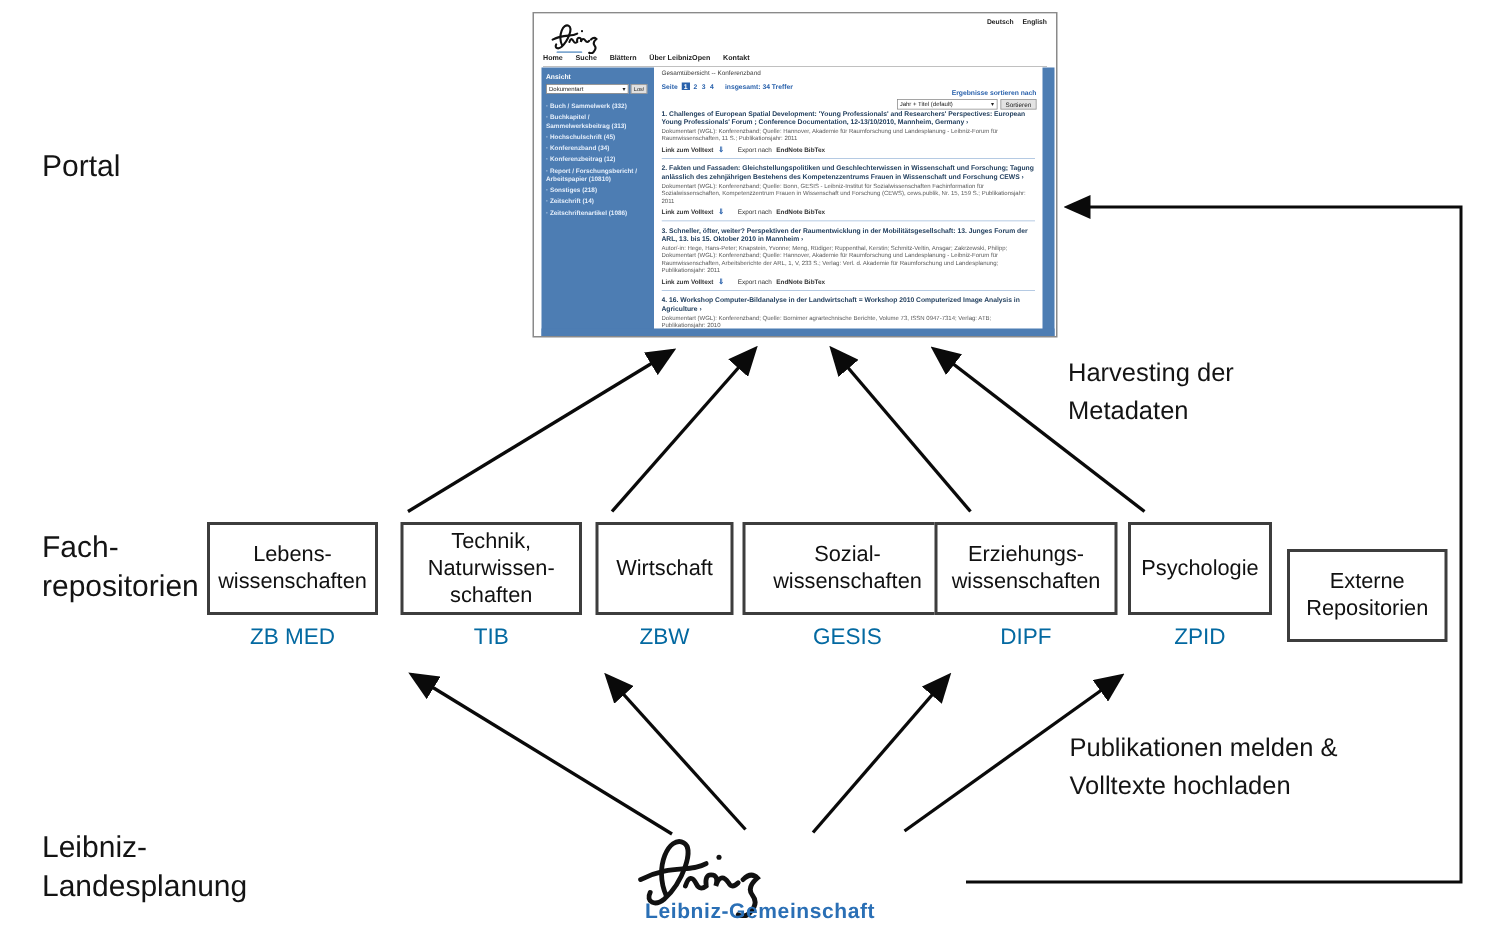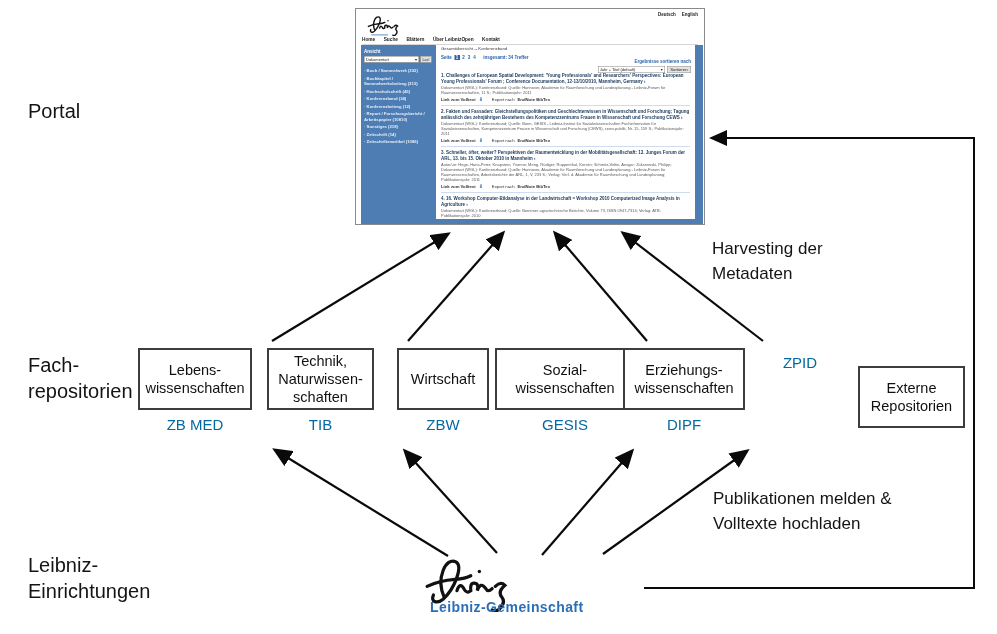--- a/index.html
+++ b/index.html
@@ -14,21 +14,21 @@
   .anno{position:absolute;font-size:17px;line-height:25px;white-space:pre-line;color:#141414;}
   .anno-direkt{left:712px;top:78px;}
   .anno-harvest{left:712px;top:236px;}
   .anno-publ{left:713px;top:486px;}
   .count-lbl{position:absolute;left:532px;top:562px;font-size:17px;line-height:25px;white-space:pre-line;}
   .gemeinschaft{position:absolute;left:430px;top:599px;font-size:14px;font-weight:bold;
                 letter-spacing:.4px;color:#2a6fb5;}
 
   
   .repo-wrap{position:absolute;top:348px;}
-  .box-0{left:138px;width:114px;} .box-1{left:267px;width:107px;} .box-2{left:397px;width:92px;}
+  .box-0{left:138px;width:114px;} .box-1{left:267px;width:121px;} .box-2{left:397px;width:92px;}
   .box-3{left:495px;width:140px;} .box-4{left:623px;width:122px;} .box-5{left:752px;width:96px;}
   .box-6{left:858px;width:107px;margin-top:18px;}
   .repo-box{width:100%;height:62px;box-sizing:border-box;border:2px solid #3d3d3d;background:#fff;
             display:flex;align-items:center;justify-content:center;}
   .repo-box-label{white-space:pre-line;text-align:center;font-size:14.5px;line-height:18px;color:#111;}
   .acronym{margin-top:6px;text-align:center;font-size:15px;color:#0369a1;}
 
   
   .arrows{position:absolute;left:0;top:0;pointer-events:none;}
 
@@ -83,21 +83,21 @@
 </style>
 </head>
 <body>
 
 <div class="stage">
 
   <div class="lbl portal-lbl">Portal</div>
   <div class="lbl fach-lbl">Fach-
 repositorien</div>
   <div class="lbl leibniz-lbl">Leibniz-
-Einrichtungen</div>
+Landesplanung</div>
 
   <div class="anno anno-harvest">Harvesting der
 Metadaten</div>
   <div class="anno anno-publ">Publikationen melden &amp;
 Volltexte hochladen</div>
 
   <svg class="arrows" width="997" height="634" viewBox="0 0 997 634">
     <defs>
       <marker id="ah" markerWidth="9" markerHeight="8" refX="7.5" refY="4" orient="auto">
         <path d="M0,0 L9,4 L0,8 z" fill="#0a0a0a"></path>
@@ -146,20 +146,23 @@
         <div class="acronym">GESIS</div>
       </div>
       <div class="repo-wrap box-4">
         <div class="repo-box">
           <span class="repo-box-label">Erziehungs-
 wissenschaften</span>
         </div>
         <div class="acronym">DIPF</div>
       </div>
       <div class="repo-wrap box-5">
+        <div class="repo-box">
+          <span class="repo-box-label">Psychologie</span>
+        </div>
         <div class="acronym">ZPID</div>
       </div>
       <div class="repo-wrap box-6">
         <div class="repo-box">
           <span class="repo-box-label">Externe
 Repositorien</span>
         </div>
       </div>
     </div>
 

